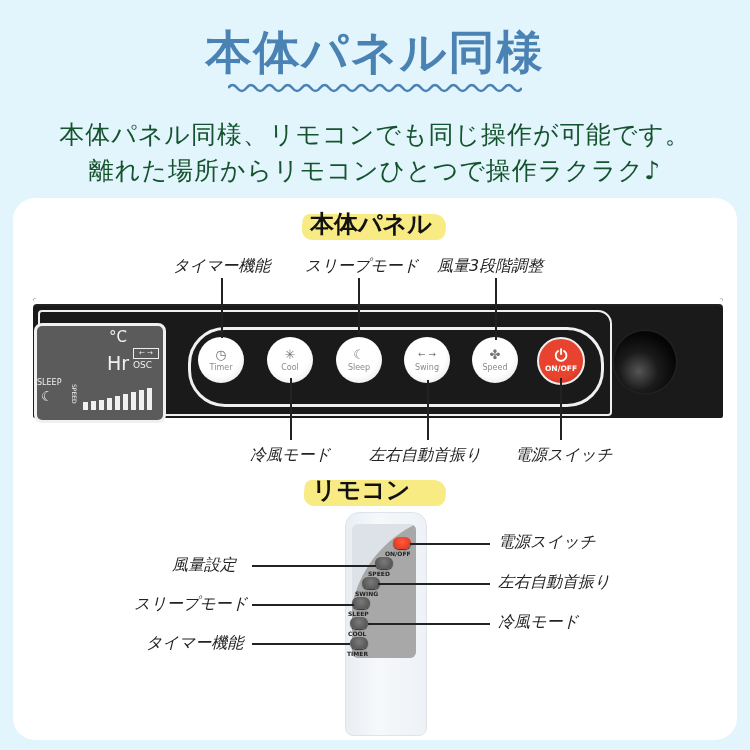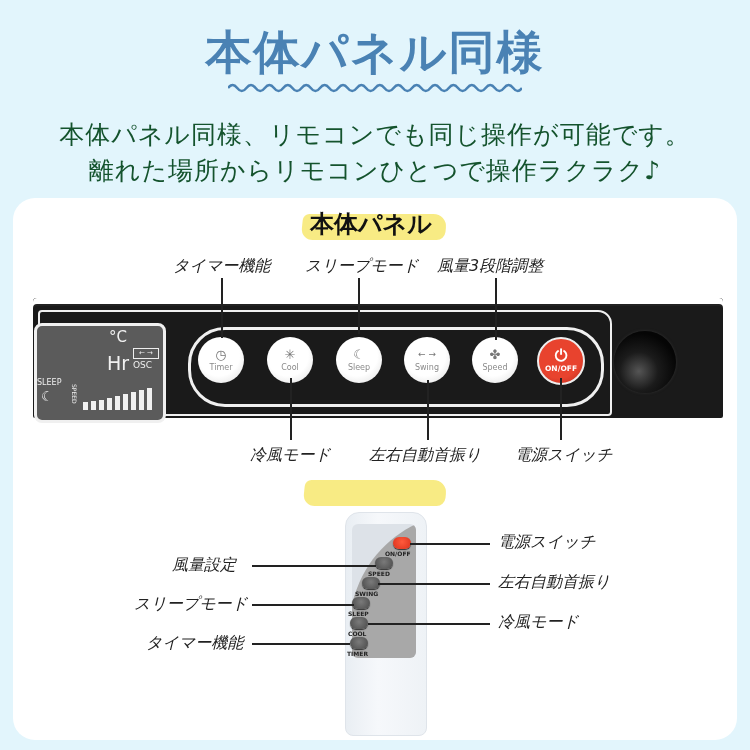--- a/index.html
+++ b/index.html
@@ -111,21 +111,21 @@
 <div class="abs vline" style="left:495px;top:278px;height:62px;"></div>
 <div class="abs vline" style="left:290px;top:378px;height:62px;"></div>
 <div class="abs vline" style="left:427px;top:380px;height:60px;"></div>
 <div class="abs vline" style="left:560px;top:378px;height:62px;"></div>
 
 <div class="abs lbl" style="left:250px;top:445px;">冷風モード</div>
 <div class="abs lbl" style="left:369px;top:445px;">左右自動首振り</div>
 <div class="abs lbl" style="left:515px;top:445px;">電源スイッチ</div>
 
 <div class="abs hl" style="left:312px;top:474px;width:126px;height:34px;">
-  <div class="bg"></div>
+  <div class="bg"></div><span class="t">リモコン</span>
 </div>
 
 <div class="abs remote"></div>
 <div class="abs rpanel"></div>
 <div class="abs rgray"></div>
 
 <div class="abs rbtn red" style="left:393px;top:537px;"></div>
 <div class="abs rlab" style="left:385px;top:550px;">ON/OFF</div>
 <div class="abs rbtn" style="left:375px;top:557px;"></div>
 <div class="abs rlab" style="left:368px;top:570px;">SPEED</div>

